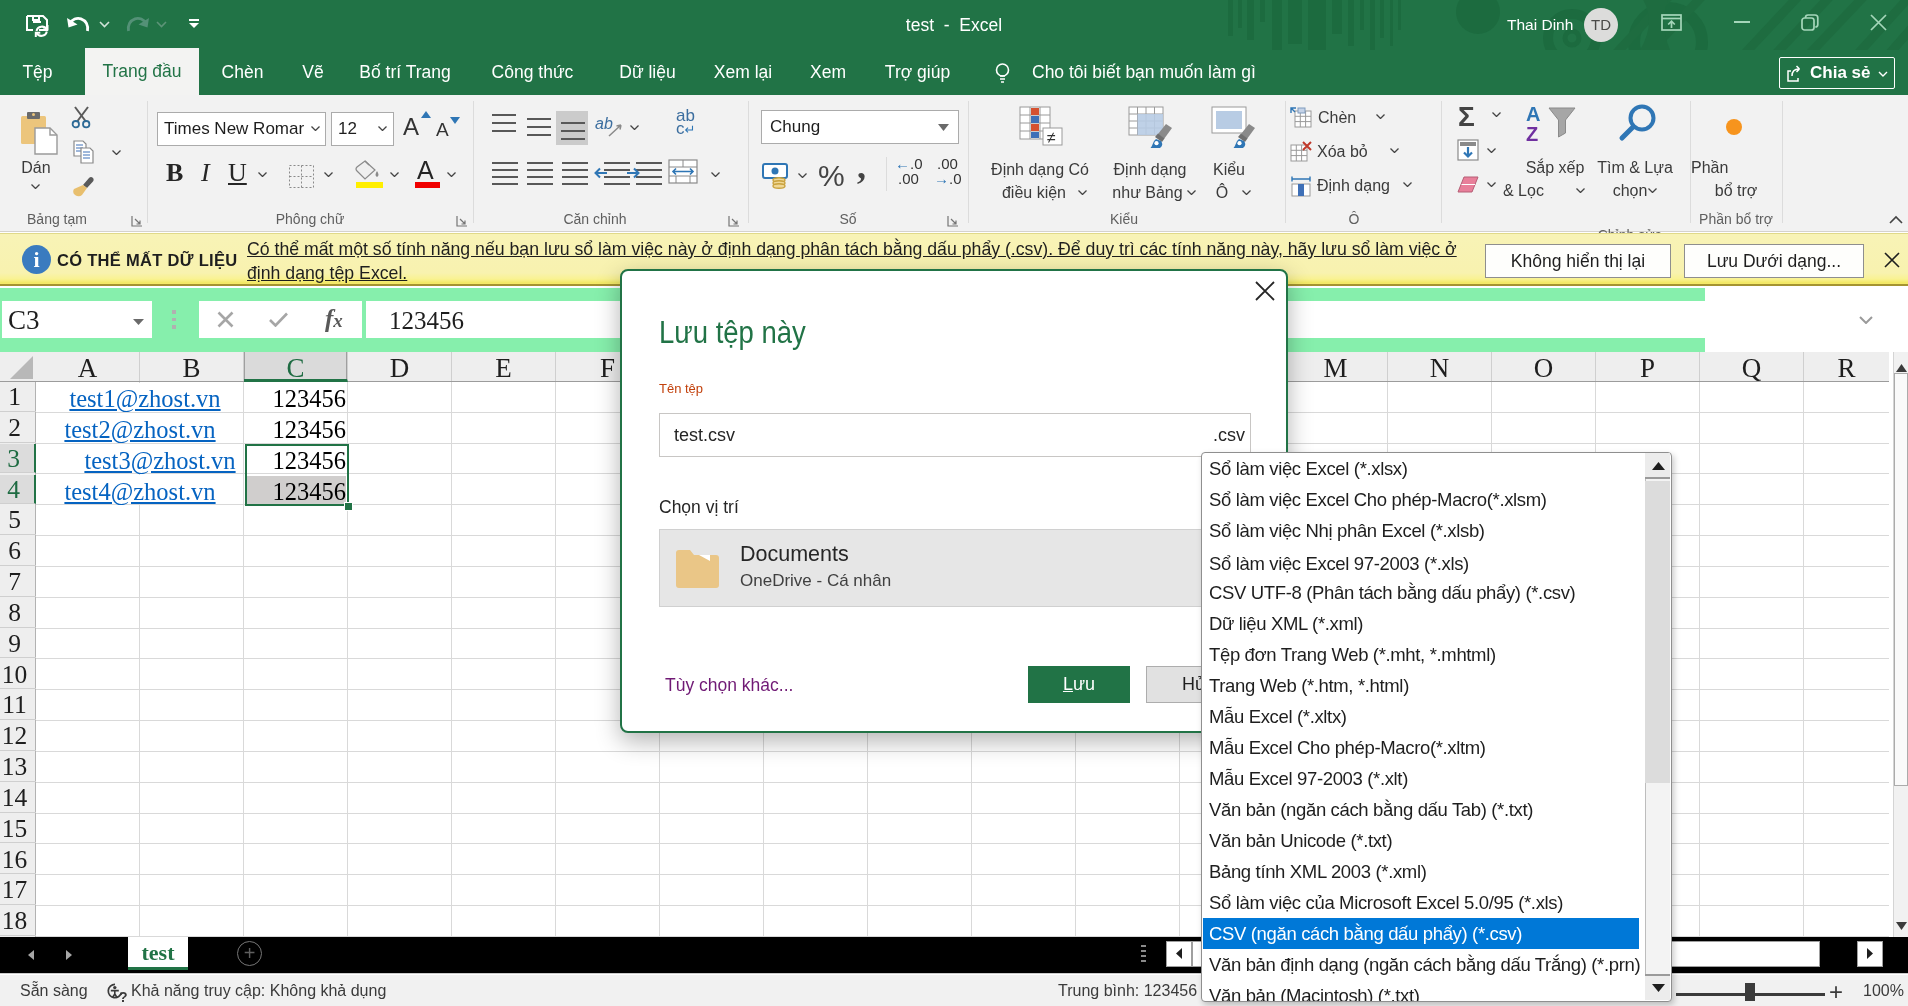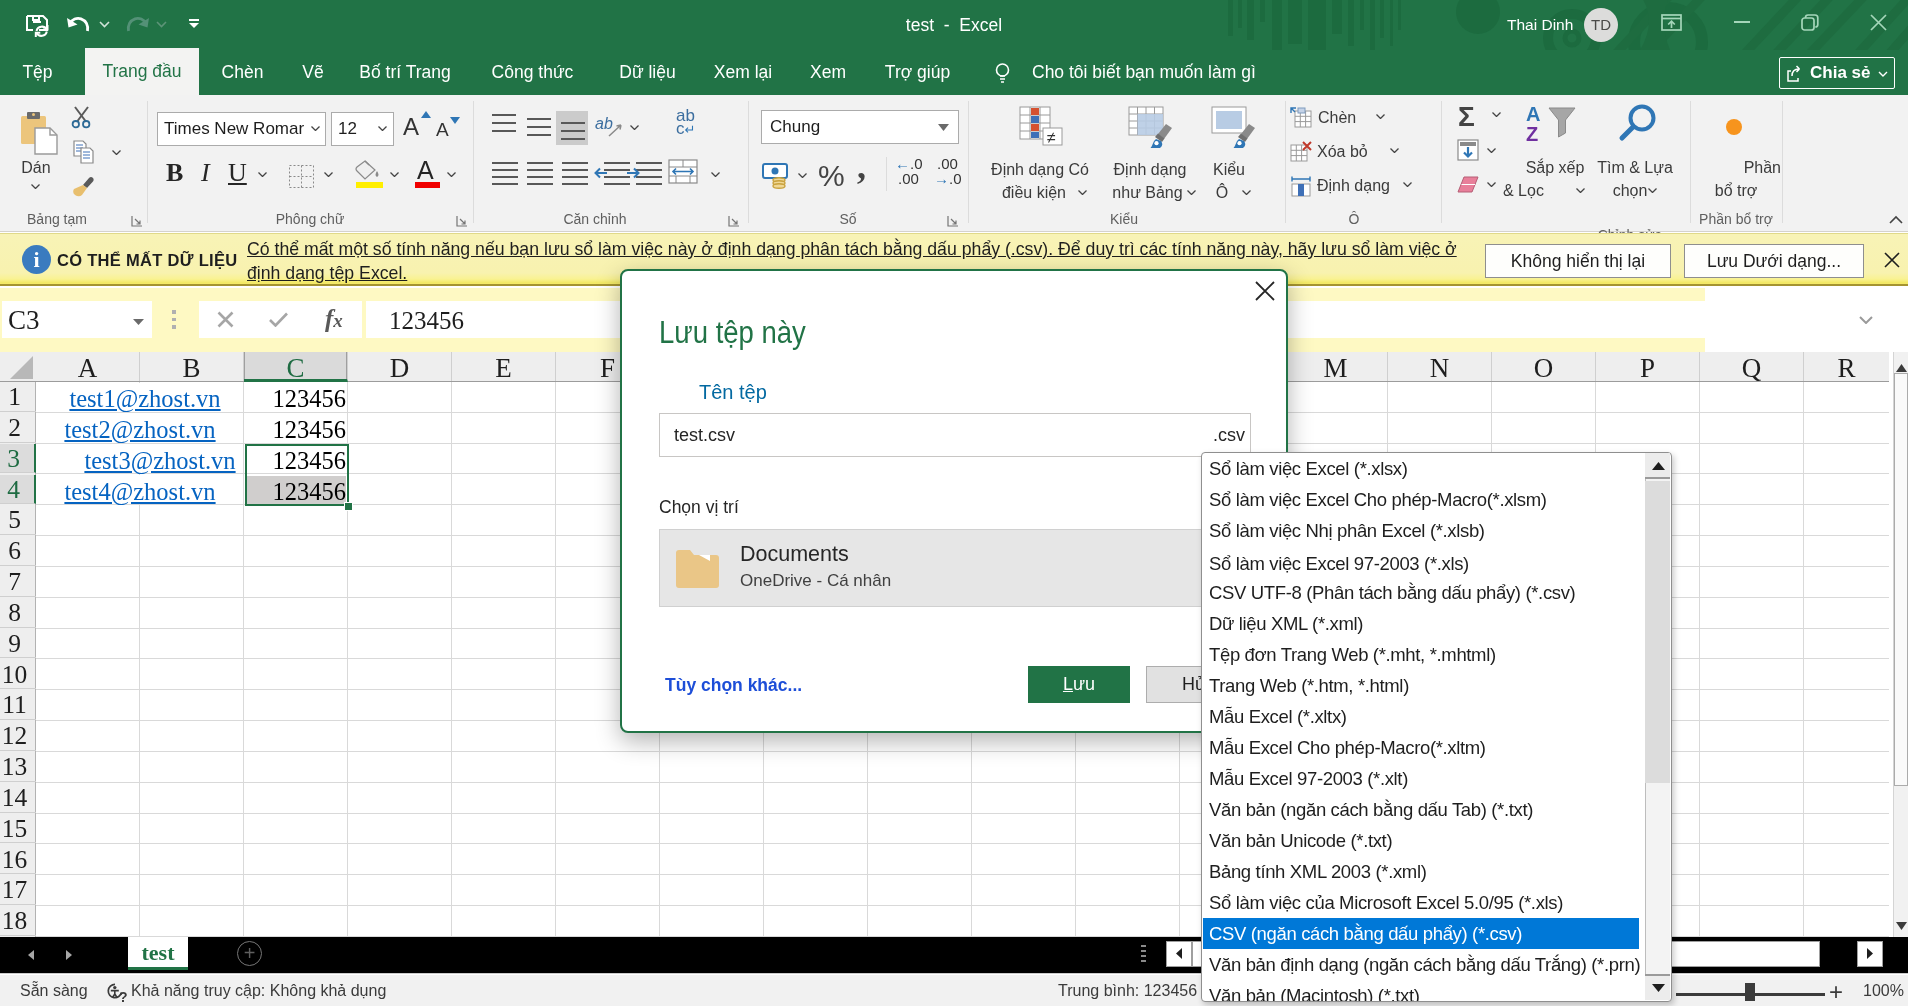--- a/index.html
+++ b/index.html
@@ -17,21 +17,21 @@
   #ribbon { left:0; top:95px; width:1908px; height:137px; background:#f2f2f2; border-bottom:1px solid #d5d2cd; }
   .gsep { position:absolute; top:6px; width:1px; height:122px; background:#dcdcdc; }
   .glabel { position:absolute; top:116px; width:120px; text-align:center; font-size:14px; color:#5f5f5f; }
   .rtxt { position:absolute; font-size:16px; color:#3b3b3b; }
   .caret { position:absolute; width:9px; height:5px; }
   .lines3 { width:24px; height:22px; background:repeating-linear-gradient(to bottom,#585858 0 2px,transparent 2px 8px); }
   .lines4 { width:26px; height:23px; background:repeating-linear-gradient(to bottom,#585858 0 2px,transparent 2px 7px); }
   
   #ybar { left:0; top:233px; width:1908px; height:53px; background:linear-gradient(#f8f3b6 0%, #f8f2af 78%, #f9f292 90%, #f3e968 97%); border-top:1px solid #e0d98a; border-bottom:2px solid #a59431; }
   
-  #fbar { left:0; top:288px; width:1705px; height:64px; background:#fef9c3; }
+  #fbar { left:0; top:288px; width:1705px; height:64px; background:#86efac; }
   .whitebox { position:absolute; background:#fff; }
   
   #grid { left:0; top:352px; width:1889px; height:585px; background:#fff; }
   #colheads { left:0; top:352px; width:1889px; height:30px; background:#eeeeee; border-bottom:1px solid #9c9c9c; }
   .colhead { position:absolute; top:0; height:29px; text-align:center; font-family:"Liberation Serif",serif; font-size:27px; color:#1e1e1e; line-height:32px; border-right:1px solid #cfcfcf; }
   #rowheads { left:0; top:382px; width:36px; height:555px; background:#eeeeee; border-right:1px solid #b2b2b2; }
   .rowhead { position:absolute; left:0; width:36px; padding-right:7px; box-sizing:border-box; text-align:center; font-family:"Liberation Serif",serif; font-size:25.5px; color:#1e1e1e; border-bottom:1px solid #cfcfcf; }
   #cells { left:36px; top:382px; width:1853px; height:555px;
      background-image:
        repeating-linear-gradient(to right, transparent 0px, transparent 103px, #d9d9d9 103px, #d9d9d9 104px),
@@ -437,21 +437,21 @@
     </svg>
     <div class="rtxt" style="left:1590px;top:64px;width:90px;text-align:center;">Tìm &amp; Lựa</div>
     <div class="rtxt" style="left:1585px;top:87px;width:90px;text-align:center;">chọn</div>
     <svg class="caret" style="left:1648px;top:93px" viewBox="0 0 9 5">
         <path d="M0.5 0.5 L4.5 4.5 L8.5 0.5" fill="none" stroke="#444" stroke-width="1.3"></path>
       </svg>
     <div class="glabel" style="left:1570px;margin-top:16px;">Chỉnh sửa</div>
     <div class="gsep" style="left:1690px;"></div>
 
     <div class="abs" style="left:1726px;top:24px;width:16px;height:16px;border-radius:50%;background:#f7941d;"></div>
-    <div class="rtxt" style="left:1691px;top:64px;width:90px;text-align:right;">Phần</div>
+    <div class="rtxt" style="left:1691px;top:64px;width:90px;text-align:left;">Phần</div>
     <div class="rtxt" style="left:1691px;top:87px;width:90px;text-align:center;">bổ trợ</div>
     <div class="glabel" style="left:1676px;">Phần bổ trợ</div>
     <div class="gsep" style="left:1782px;"></div>
     <svg class="abs" style="left:1889px;top:120px;width:14px;height:9px" viewBox="0 0 14 9">
         <path d="M1 8 L7 2 L13 8" fill="none" stroke="#444" stroke-width="1.6"></path>
       </svg>
   </div>
   <div class="abs" id="ybar">
     <div class="abs" style="left:22px;top:11px;width:29px;height:29px;border-radius:50%;background:#3a7bbf;color:#fff;font-family:'Liberation Serif',serif;font-weight:bold;font-size:22px;text-align:center;line-height:29px;">i</div>
     <div class="abs" style="left:57px;top:17px;font-size:16.5px;font-weight:bold;color:#1e1e1e;letter-spacing:0.3px;">CÓ THỂ MẤT DỮ LIỆU</div>
@@ -587,34 +587,34 @@
     <div class="abs" style="left:1676px;top:18px;width:149px;height:3px;background:#3b3b3b;"></div>
     <div class="abs" style="left:1745px;top:8px;width:10px;height:18px;background:#3b3b3b;"></div>
     <div class="abs" style="left:1829px;top:3px;font-size:24px;color:#3b3b3b;font-weight:normal;">+</div>
     <div class="abs" style="left:1863px;top:7px;">100%</div>
   </div>
   <div class="abs" id="dialog">
     <svg class="abs" style="left:633px;top:10px;width:20px;height:20px" viewBox="0 0 20 20">
         <path d="M1 1 L19 19 M19 1 L1 19" stroke="#262626" stroke-width="1.8"></path>
       </svg>
     <div class="abs" style="left:37px;top:44px;font-size:27.5px;color:#217346;transform:scaleY(1.12);transform-origin:top left;">Lưu tệp này</div>
-    <div class="abs" style="left:37px;top:110px;font-size:20px;color:#0369a1;margin-left:40px;">Tên tệp</div>
+    <div class="abs" style="left:37px;top:110px;font-size:13px;color:#c2410c;">Tên tệp</div>
     <div class="abs" style="left:37px;top:142px;width:592px;height:44px;border:1px solid #c8c6c4;"></div>
     <div class="abs" style="left:52px;top:154px;font-size:18px;color:#262626;">test.csv</div>
     <div class="abs" style="left:591px;top:154px;font-size:18px;color:#262626;">.csv</div>
     <div class="abs" style="left:37px;top:226px;font-size:17.5px;color:#262626;">Chọn vị trí</div>
     <div class="abs" style="left:37px;top:258px;width:592px;height:78px;background:#e6e6e6;border:1px solid #d0d0d0;"></div>
     <svg class="abs" style="left:53px;top:277px;width:45px;height:41px" viewBox="0 0 45 41">
       <path d="M1 5 Q1 2 4 2 L15 2 L19 7 L41 7 Q44 7 44 10 L44 37 Q44 40 41 40 L4 40 Q1 40 1 37 Z" fill="#eac687"></path>
       <path d="M24 7 L35 7 L35 13 Z" fill="#fff"></path>
       <path d="M19 7 L24 7 L35 13 L44 13" fill="none" stroke="#d8b05e" stroke-width="0"></path>
     </svg>
     <div class="abs" style="left:118px;top:271px;font-size:21.5px;color:#262626;">Documents</div>
     <div class="abs" style="left:118px;top:300px;font-size:17px;color:#404040;">OneDrive - Cá nhân</div>
-    <div class="abs" style="left:43px;top:404px;font-size:17.5px;font-weight:bold;color:#1d4ed8;">Tùy chọn khác...</div>
+    <div class="abs" style="left:43px;top:404px;font-size:17.5px;font-weight:normal;color:#701a75;">Tùy chọn khác...</div>
     <div class="abs" style="left:406px;top:395px;width:102px;height:37px;background:#217346;color:#fff;font-size:18px;text-align:center;line-height:37px;"><span style="text-decoration:underline;">L</span>ưu</div>
     <div class="abs" style="left:524px;top:395px;width:104px;height:37px;background:#e1e1e1;border:1px solid #adadad;color:#1e1e1e;font-size:18px;text-align:center;line-height:35px;">Hủy</div>
   </div>
   <div class="abs" id="dropdown">
     <div class="ditem" style="top:0;">Sổ làm việc Excel (*.xlsx)</div>
     <div class="ditem" style="top:31px;">Sổ làm việc Excel Cho phép-Macro(*.xlsm)</div>
     <div class="ditem" style="top:62px;">Sổ làm việc Nhị phân Excel (*.xlsb)</div>
     <div class="ditem" style="top:95px;">Sổ làm việc Excel 97-2003 (*.xls)</div>
     <div class="ditem" style="top:124px;">CSV UTF-8 (Phân tách bằng dấu phẩy) (*.csv)</div>
     <div class="ditem" style="top:155px;">Dữ liệu XML (*.xml)</div>

